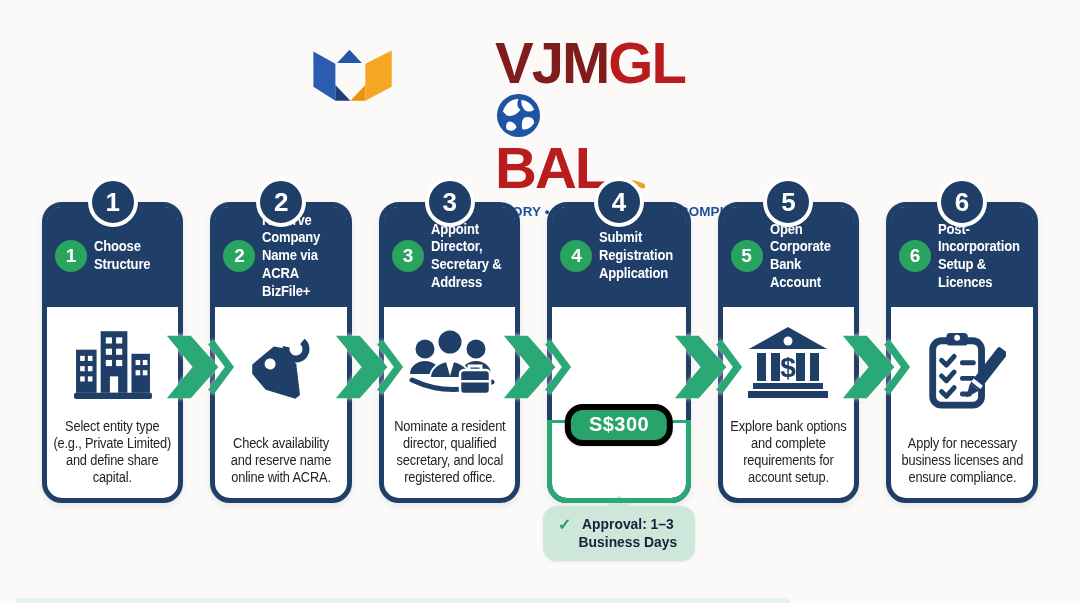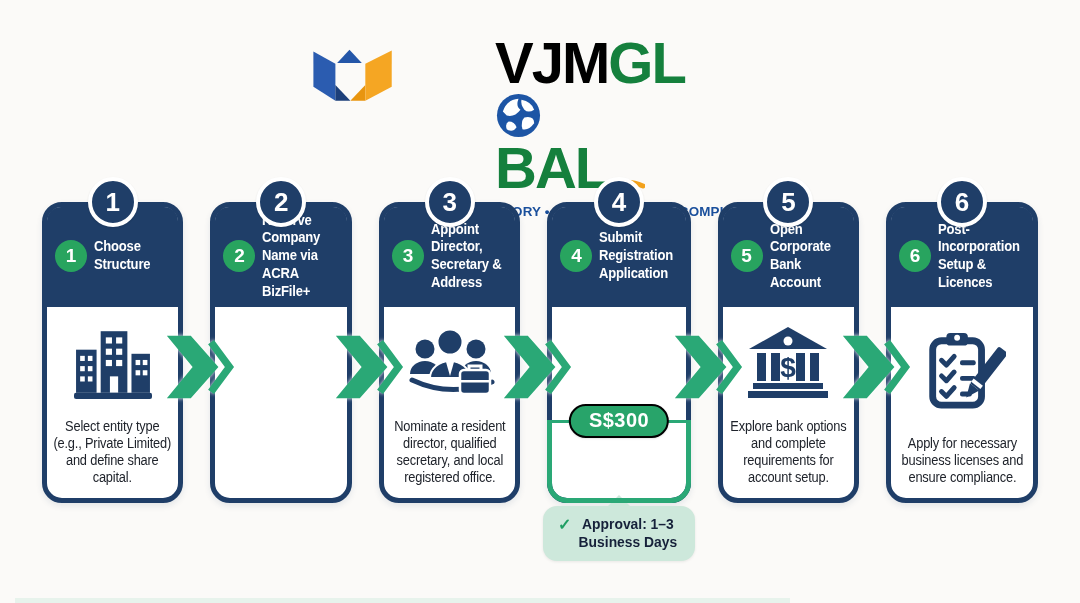--- a/index.html
+++ b/index.html
@@ -6,42 +6,42 @@
   body{
     width:1080px;height:603px;overflow:hidden;position:relative;
     background:#fbfaf8;
     font-family:"Liberation Sans", sans-serif;
   }
   
   .logo-row{position:absolute;top:34px;left:0;width:100%;display:flex;justify-content:center;align-items:flex-start;gap:12px;}
   .logo-mark{width:88px;height:82px;flex:0 0 auto;margin-top:2px;}
   .brand-col{display:flex;flex-direction:column;align-items:center;}
   .brand-line{position:relative;font-size:58px;font-weight:800;letter-spacing:-2px;line-height:1.0;white-space:nowrap;}
-  .brand-orange{color:#000000;}
-  .brand-blue{color:#15803d;}
+  .brand-orange{color:#7f1d1d;}
+  .brand-blue{color:#b91c1c;}
   .globe{width:47px;height:47px;vertical-align:-5px;margin:0 0px;}
   .swoosh{position:absolute;right:40px;bottom:4px;width:44px;height:16px;}
   .tagline{margin-top:7px;font-size:13.4px;font-weight:700;color:#1a4f9c;letter-spacing:.2px;white-space:nowrap;}
 
   
   .steps{position:absolute;top:170px;left:42px;width:996px;display:grid;grid-template-columns:repeat(6,1fr);gap:27px;}
   .step{position:relative;padding-top:32px;}
   .card{position:relative;height:301px;box-sizing:border-box;background:#fff;border:5px solid #1f3e68;border-radius:20px;display:flex;flex-direction:column;box-shadow:0 3px 6px rgba(30,58,95,.10);}
   .num-circle{position:absolute;top:-30px;left:50%;transform:translateX(-50%);width:42px;height:42px;border-radius:50%;background:#1f3e68;border:4px solid #ffffff;color:#fff;font-size:26px;font-weight:800;display:flex;align-items:center;justify-content:center;z-index:4;box-shadow:0 1px 2px rgba(0,0,0,.12);}
   .header{background:#1f3e68;height:100px;box-sizing:border-box;border-radius:14px 14px 0 0;display:flex;align-items:center;gap:7px;padding:6px 4px 8px 8px;}
   .step-num{flex:0 0 32px;height:32px;border-radius:50%;background:#28a45f;color:#fff;font-weight:800;font-size:19px;display:flex;align-items:center;justify-content:center;}
   .title{color:#fff;font-weight:700;font-size:14.5px;line-height:1.22;white-space:pre-line;letter-spacing:-.2px;transform:scaleX(.9);transform-origin:left center;}
   .body{flex:1;display:flex;flex-direction:column;align-items:center;}
   .icon-wrap{flex:1;display:flex;align-items:center;justify-content:center;width:100%;}
   .desc{font-size:13.8px;font-weight:500;color:#20242c;text-align:center;line-height:1.24;white-space:pre-line;letter-spacing:-.2px;transform:scaleX(.93);padding:0 2px 12px;}
   
   .arrow{position:absolute;top:158px;right:-52px;width:70px;height:78px;z-index:6;filter:drop-shadow(0 0 2px rgba(255,255,255,.95));}
   
   .green-frame{position:absolute;left:-5px;right:-5px;top:213px;bottom:-5px;border:5px solid #2aa876;border-top-width:3px;border-radius:0 0 20px 20px;z-index:2;}
-  .fee-pill{position:absolute;top:197px;left:50%;transform:translateX(-50%);z-index:3;background:#28a46a;color:#fff;font-weight:800;font-size:20px;letter-spacing:.5px;padding:3px 18px 4px;border-radius:18px;border:2px solid #000000;white-space:nowrap;box-shadow:0 1px 2px rgba(0,0,0,.10);}
+  .fee-pill{position:absolute;top:197px;left:50%;transform:translateX(-50%);z-index:3;background:#28a46a;color:#fff;font-weight:800;font-size:20px;letter-spacing:.5px;padding:3px 18px 4px;border-radius:18px;border:6px solid #000000;white-space:nowrap;box-shadow:0 1px 2px rgba(0,0,0,.10);}
   .card--fee .icon-wrap{flex:0 0 92px;}
   .card--fee .desc{margin-top:40px;padding-bottom:0;}
   .note{position:absolute;top:336px;left:50%;transform:translateX(-50%);width:152px;box-sizing:border-box;background:#cde8db;border-radius:14px;padding:9px 4px 10px;z-index:1;display:flex;align-items:flex-start;justify-content:center;gap:5px;box-shadow:0 1px 3px rgba(0,0,0,.08);}
   .note::before{content:"";position:absolute;top:-11px;left:50%;transform:translateX(-50%);border-left:12px solid transparent;border-right:12px solid transparent;border-bottom:12px solid #cde8db;}
   .note-check{color:#1f9e63;font-weight:800;font-size:16px;line-height:1.25;}
   .note-text{font-size:14.6px;font-weight:700;color:#16213a;line-height:1.25;text-align:center;white-space:pre-line;transform:scaleX(.95);}
   
   .bottom-strip{position:absolute;left:15px;bottom:0;width:775px;height:5px;background:#e7f3ec;}
   svg{display:block;}
 </style>
@@ -126,20 +126,34 @@
   <div class="step">
     <div class="card">
       <div class="num-circle">2</div>
       <div class="header">
         <div class="step-num">2</div>
         <div class="title">Reserve
 Company
 Name via
 ACRA BizFile+</div>
       </div>
+      <div class="body">
+        <div class="icon-wrap">
+          <svg width="84" height="84" viewBox="0 0 84 84">
+            <g transform="rotate(-40 42 48)">
+              <polygon points="28,20 56,20 62,27 62,48 45,74 39,74 22,48 22,27" fill="#1f3e68"></polygon>
+              <circle cx="42" cy="31" r="5.5" fill="#fff"></circle>
+            </g>
+            <circle cx="57" cy="20" r="10" fill="none" stroke="#1f3e68" stroke-width="7" stroke-dasharray="42 21" transform="rotate(-50 57 20)"></circle>
+          </svg>
+        </div>
+        <div class="desc">Check availability
+and reserve name
+online with ACRA.</div>
+      </div>
     </div>
     <svg class="arrow" viewBox="0 0 76 80">
       <polygon points="2,6 28,6 58,40 28,74 2,74 30,40" fill="#2aa876"></polygon>
       <path d="M50 13 L70 40 50 67" fill="none" stroke="#2aa876" stroke-width="8"></path>
     </svg>
   </div>
 
   <div class="step">
     <div class="card">
       <div class="num-circle">3</div>

